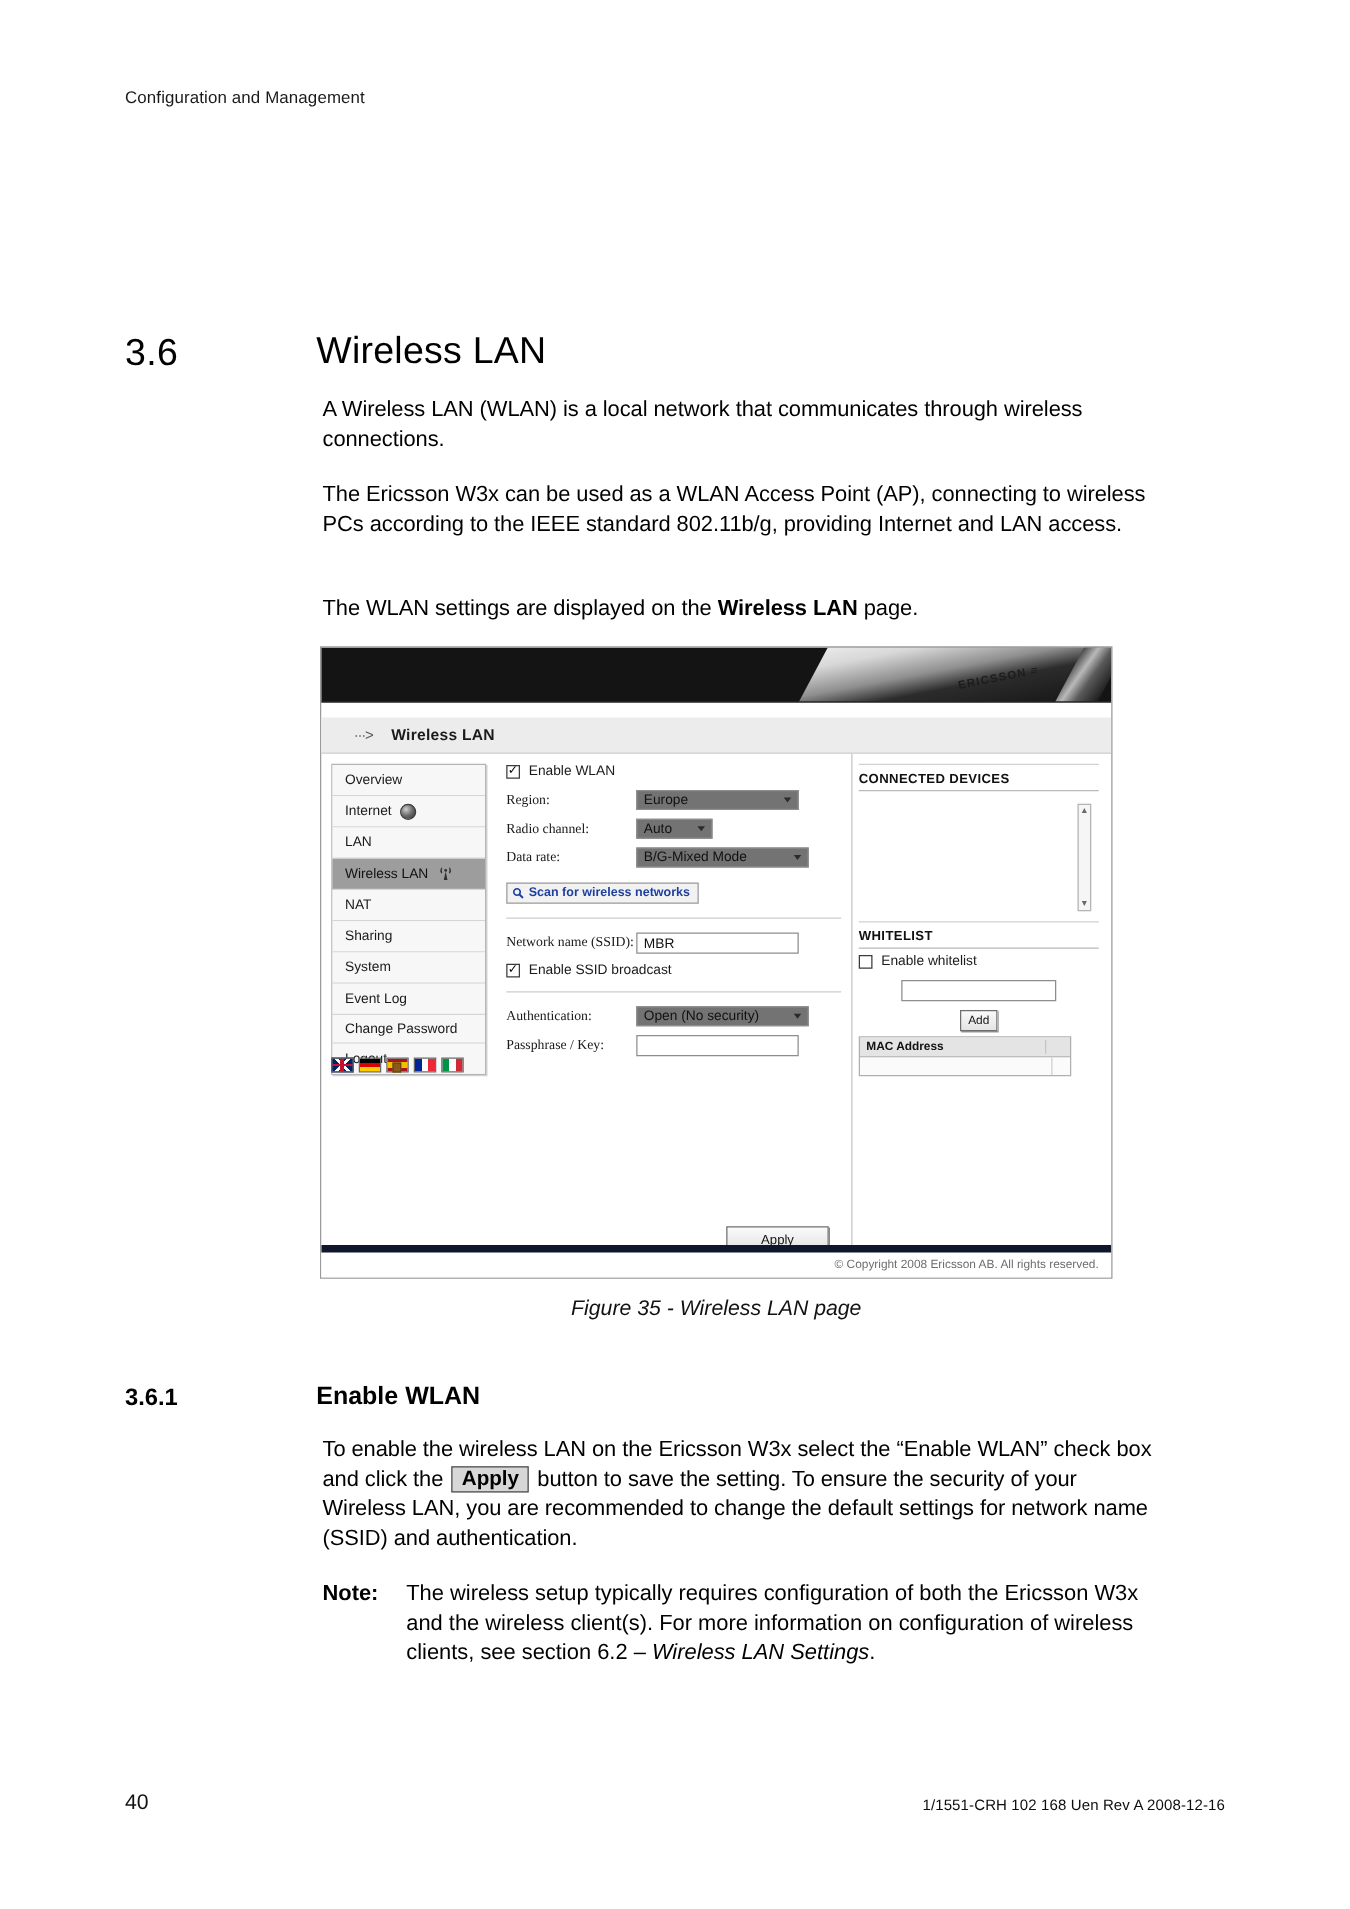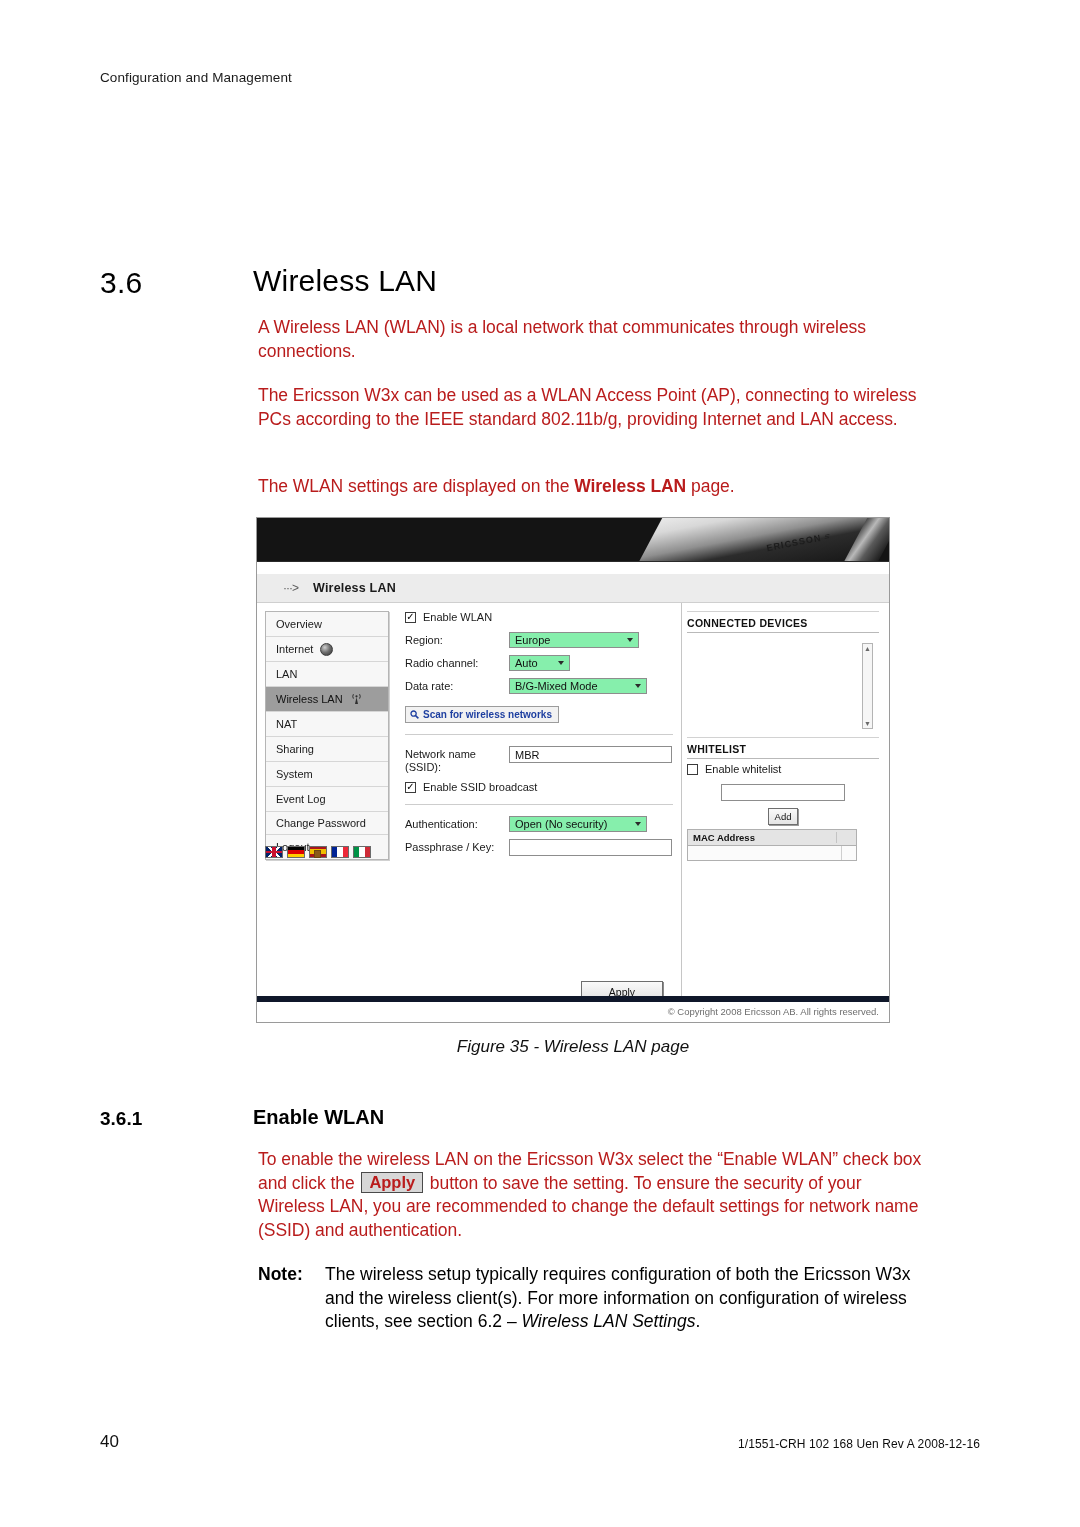--- a/index.html
+++ b/index.html
@@ -27,21 +27,21 @@
   }
   .sec-title-l1 {
     position: absolute; left: 253px; top: 264px;
     font-size: 30px; font-weight: 400; letter-spacing: .2px;
   }
 
   
   .body-col { position: absolute; left: 258px; width: 672px; }
   .para {
     font-size: 17.5px; line-height: 23.5px; letter-spacing: -0.05px;
-    color: #b91c1c;
+    color: #000000;
   }
   .para b { font-weight: 700; }
 
   .p1 { top: 316px; }
   .p2 { top: 384px; }
   .p3 { top: 475px; }
 
   
   .apply-chip {
     display: inline-block;
@@ -168,49 +168,49 @@
     content:""; position:absolute; left:4px; top:3px; width:5px; height:6px;
     background:#8a5a1a; border:1px solid #6b4512;
   }
   .flag-fr { background: linear-gradient(to right, #002395 0 33.3%, #fff 33.3% 66.6%, #ed2939 66.6% 100%); }
   .flag-it { background: linear-gradient(to right, #009246 0 33.3%, #fff 33.3% 66.6%, #ce2b37 66.6% 100%); }
 
   
   .ui-form { position: absolute; left: 148px; top: 8px; width: 268px; }
   .form-row { display: flex; align-items: flex-start; margin-bottom: 7px; }
   .form-label {
-    width: 104px; font-size: 11px; color: #1a1a1a; line-height: 13px; padding-top: 2px;
+    width: 104px; font-size: 11px; color: #1a1a1a; line-height: 13px; padding-top: 2px; font-family: Liberation Serif, serif;
   }
   .chk-row { display: flex; align-items: center; gap: 7px; margin-bottom: 9px; }
   .chkbox {
     width: 11px; height: 11px; border: 1px solid #3b3b3b; background: #fff;
     display: inline-flex; align-items: center; justify-content: center;
     font-size: 10px; line-height: 1; color: #000; box-sizing: border-box;
   }
   .chk-label { font-size: 11px; color: #1a1a1a; }
 
   .select {
-    border: 1px solid #8d8d8d; background: #86efac;
+    border: 1px solid #8d8d8d; background: #737373;
     height: 16px; display: flex; align-items: center;
     font-size: 11px; color: #111; padding-left: 5px;
     box-sizing: border-box; position: relative;
   }
   .select .caret {
     position: absolute; right: 5px; top: 50%; transform: translateY(-50%);
     width: 0; height: 0;
     border-left: 3.5px solid transparent; border-right: 3.5px solid transparent;
     border-top: 4px solid #2b2b2b;
   }
   .sel-w-wide { width: 130px; }
   .sel-w-narrow { width: 61px; }
   .sel-w-mid { width: 138px; }
 
   .textinput {
     border: 1px solid #8d8d8d; background: #fff;
-    height: 17px; width: 163px;
+    height: 17px; width: 130px;
     font-size: 11px; color: #111;
     display: flex; align-items: center; padding-left: 5px; box-sizing: border-box;
   }
 
   .scanbtn {
     display: inline-flex; align-items: center; gap: 4px;
     border: 1px solid #9c9c9c; background: #f2f2f2;
     padding: 2px 6px 2px 4px;
     font-size: 10px; color: #1e3fa0; font-weight: 600;
     margin-top: 5px;

